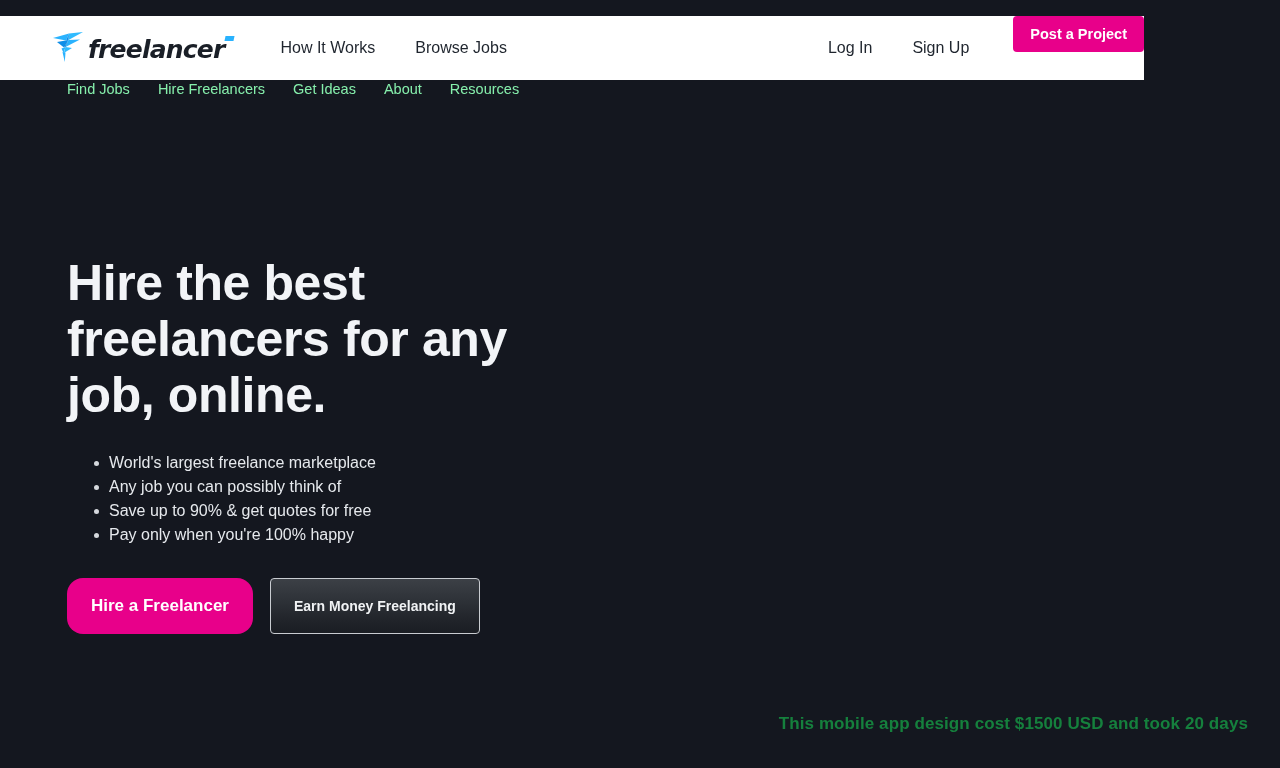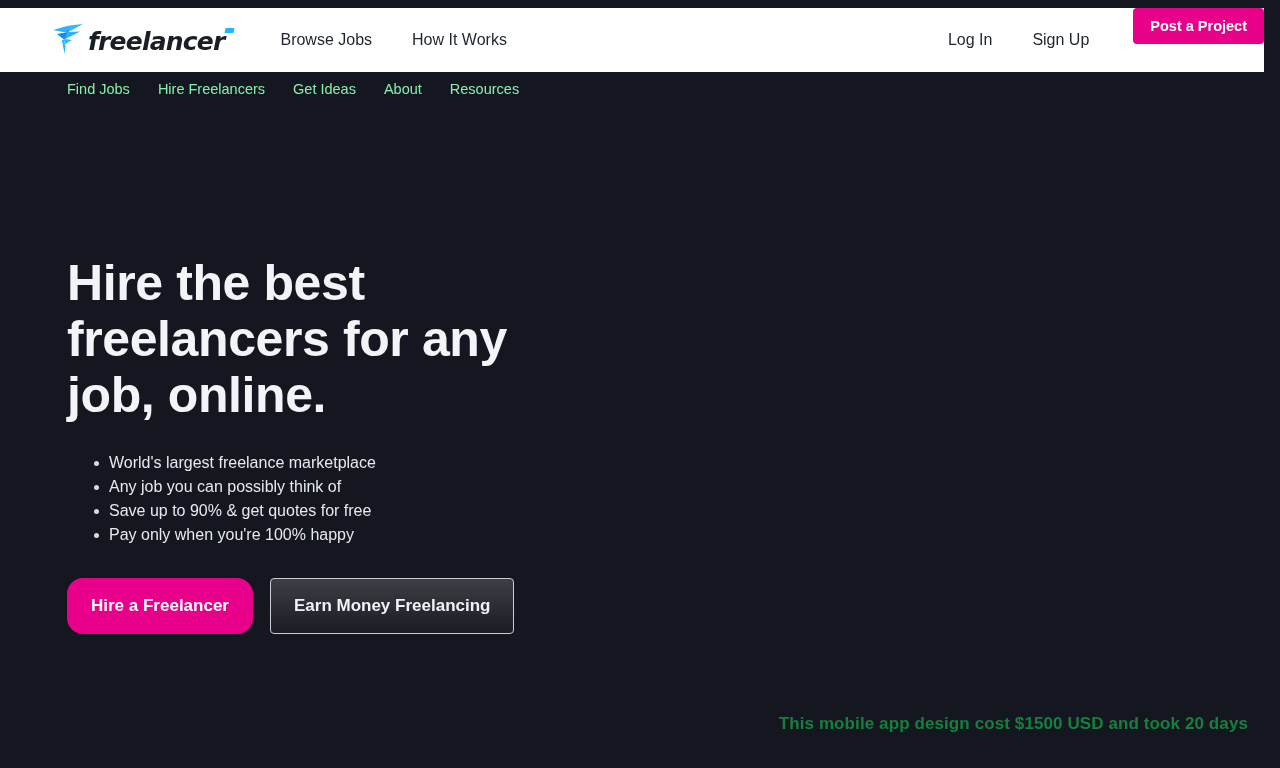--- a/index.html
+++ b/index.html
@@ -21,22 +21,22 @@
     position: relative;
     width: 1280px;
     height: 768px;
     background: #14171F;
     overflow: hidden;
   }
 
   
   .top-header {
     position: absolute;
-    top: 8px; left: 0;
-    width: 1264px;
+    top: 16px; left: 0;
+    width: 1144px;
     height: 64px;
     background: #ffffff;
     display: flex;
     align-items: center;
     z-index: 20;
   }
 
   .logo-wrap {
     display: flex;
     align-items: center;
@@ -216,21 +216,21 @@
     padding: 0 24px;
     cursor: pointer;
     font-family: "Liberation Sans", sans-serif;
     white-space: nowrap;
   }
 
   .btn-earn {
     margin-left: 17px;
     background: linear-gradient(to bottom, #3c4046 0%, #2d3137 42%, #23262c 70%, #1a1d23 100%);
     color: #f0f2f4;
-    font-size: 17px;
+    font-size: 14px;
     font-weight: bold;
     border: 1px solid #c9ccd1;
     border-radius: 4px;
     height: 56px;
     padding: 0 23px;
     cursor: pointer;
     font-family: "Liberation Sans", sans-serif;
     white-space: nowrap;
   }
 
@@ -272,22 +272,22 @@
         <polygon points="9.5,17.5 13.5,16 11.5,22" fill="#29b2fe"></polygon>
         <polygon points="13.5,16 20,17 11.8,22" fill="#2fbbff"></polygon>
         <polygon points="11.5,22 11.8,22 13,30" fill="#0f8ee8"></polygon>
         <polygon points="10.5,21 13.5,21.5 12.8,31" fill="#29b2fe"></polygon>
       </svg>
       <span class="logo-word">freelancer</span>
       <span class="logo-dot"></span>
     </a>
 
     <nav class="top-nav">
+      <a href="#">How It Works</a>
       <a href="#">Browse Jobs</a>
-      <a href="#">How It Works</a>
     </nav>
 
     <div class="top-right">
       <a class="auth-link" href="#">Log In</a>
       <a class="auth-link" href="#">Sign Up</a>
       <button class="post-project-btn">Post a Project</button>
     </div>
 
   </header>
 

